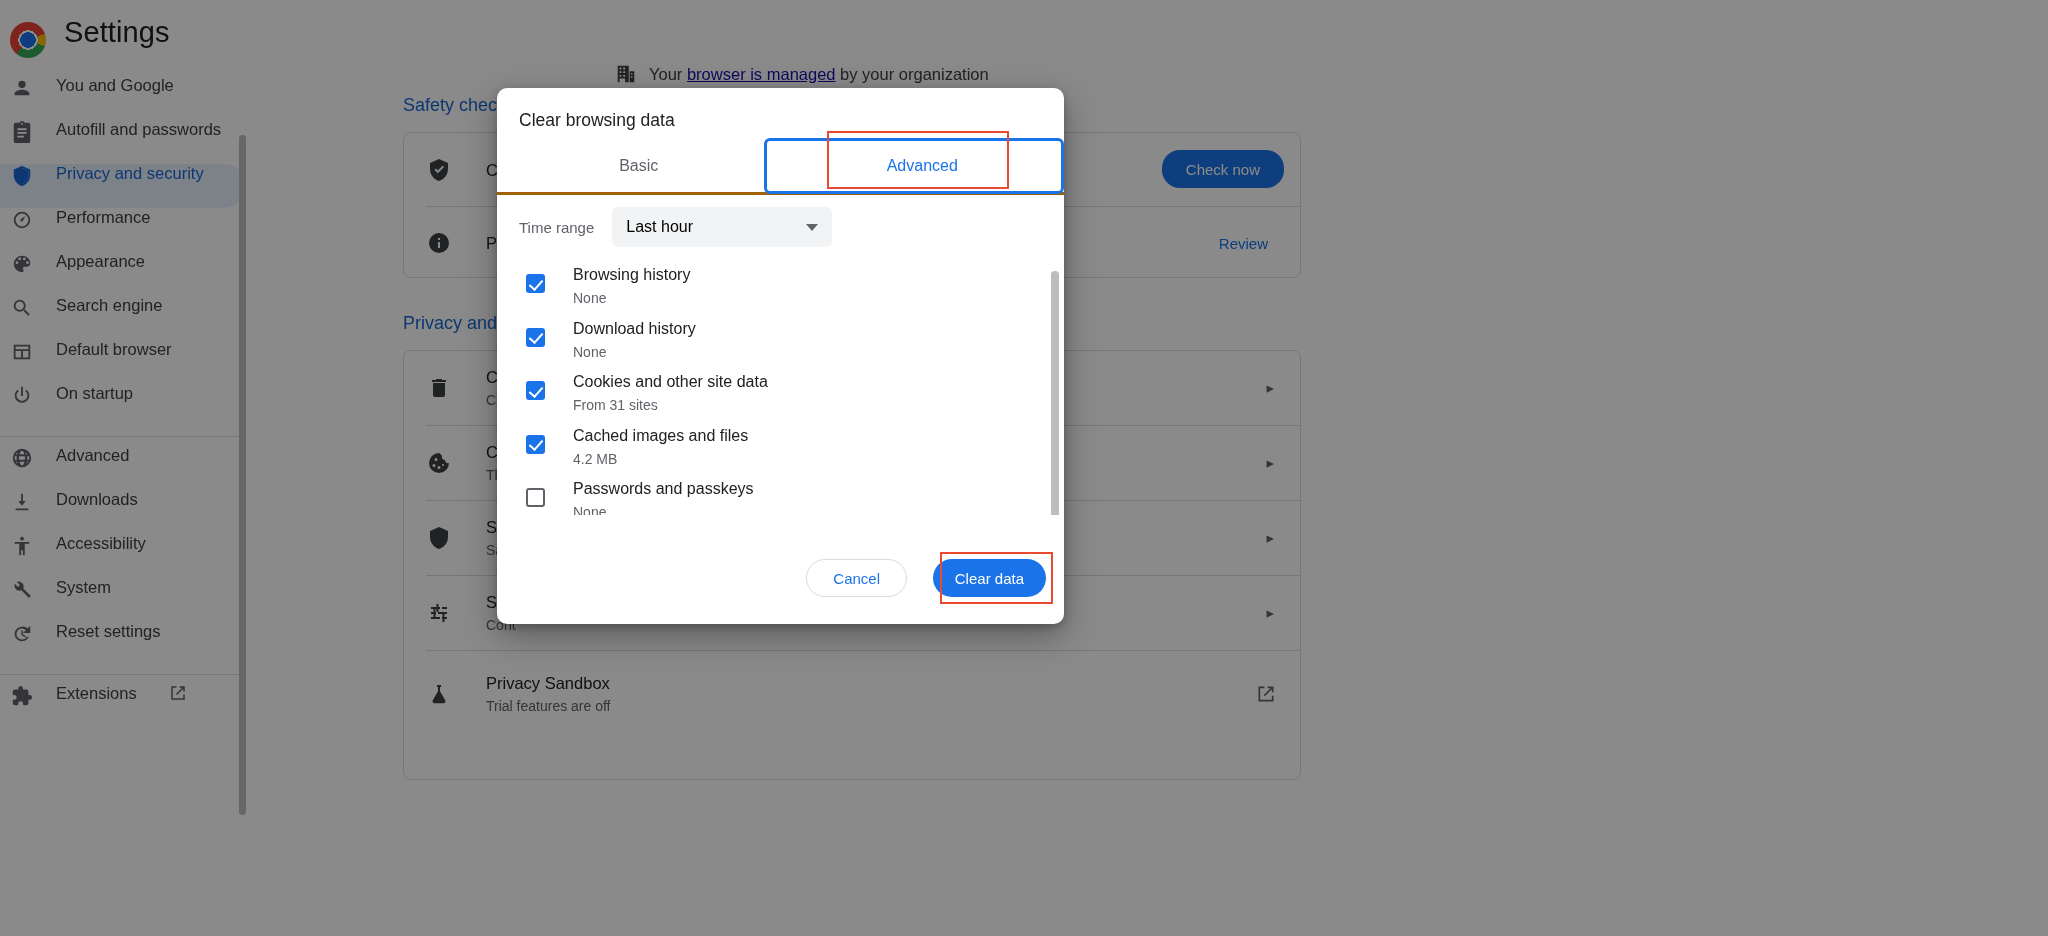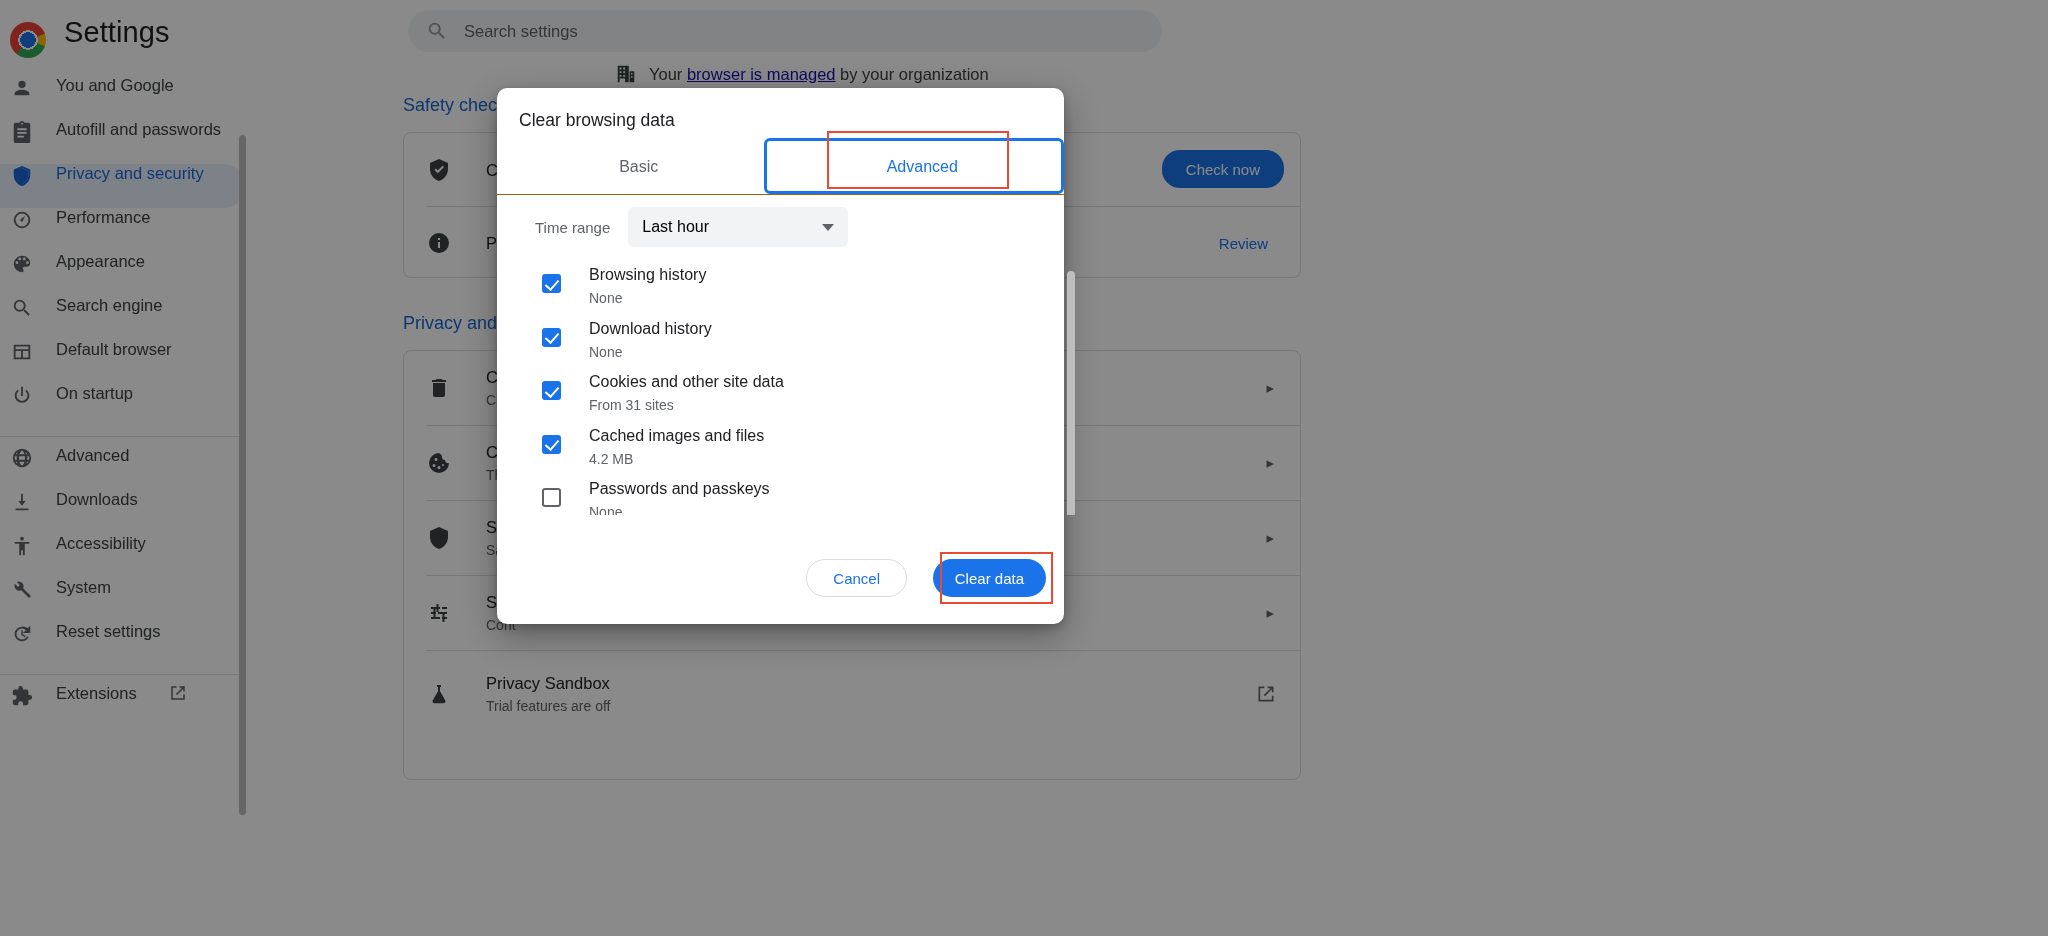--- a/index.html
+++ b/index.html
@@ -100,37 +100,37 @@
     position: absolute; left: 497px; top: 88px; width: 567px; height: 536px;
     background: #ffffff; border-radius: 10px;
     box-shadow: 0 12px 34px rgba(0,0,0,.32), 0 3px 9px rgba(0,0,0,.22);
     overflow: visible;
   }
   .dlg-title {
     position: absolute; left: 22px; top: 22px; font-size: 17.5px; color: #202124;
   }
   .tabstrip {
     position: absolute; left: 0; top: 51px; width: 567px; height: 56px;
-    border-bottom: 1px solid #a16207; display: flex;
+    border-bottom: 3px solid #a16207; display: flex;
   }
   .tab {
     flex: 1 1 50%; display: flex; align-items: center; justify-content: center;
     font-size: 16px; color: #5f6368; font-weight: 500; cursor: pointer; position: relative;
   }
   .tab.sel { color: #1a73e8; }
   .focus-ring {
     position: absolute; left: 267px; top: 50px; width: 300px; height: 56px;
     border: 3px solid #1a73e8; border-radius: 6px; pointer-events: none;
   }
   .hl-red-tab {
     position: absolute; left: 330px; top: 43px; width: 182px; height: 58px;
     border: 2.5px solid #ea4a32; pointer-events: none; z-index: 6;
   }
 
-  .dlg-body { position: absolute; left: 16px; top: 107px; width: 567px; height: 320px; overflow: hidden; }
+  .dlg-body { position: absolute; left: 0; top: 107px; width: 567px; height: 320px; overflow: hidden; }
   .timerow { position: absolute; left: 22px; top: 12px; display: flex; align-items: center; gap: 18px; }
   .timerow .tlabel { font-size: 15px; color: #5f6368; }
   .tselect {
     width: 220px; height: 40px; background: #f1f3f4; border: none; border-radius: 6px;
     display: flex; align-items: center; padding: 0 14px; position: relative; cursor: pointer;
   }
   .tselect .tval { font-size: 16px; color: #000000; text-align: right; }
   .tselect .caret {
     position: absolute; right: 14px; width: 0; height: 0;
     border-left: 6px solid transparent; border-right: 6px solid transparent;
@@ -179,28 +179,20 @@
 </head>
 <body>
 
 <div id="root">
 
   <div class="page">
 
     <div class="topbar">
       <div class="chrome-logo"></div>
       <div class="settings-title">Settings</div>
-      <div class="searchbar">
-        <span class="sicon">
-          <svg viewBox="0 0 24 24">
-              <path fill="#5f6368" d="M15.5 14h-.79l-.28-.27A6.47 6.47 0 0 0 16 9.5 6.5 6.5 0 1 0 9.5 16c1.61 0 3.09-.59 4.23-1.57l.27.28v.79l5 4.99L20.49 19zm-6 0A4.5 4.5 0 1 1 14 9.5 4.5 4.5 0 0 1 9.5 14"></path>
-            </svg>
-        </span>
-        <span class="sph">Search settings</span>
-      </div>
     </div>
 
     <div class="sidebar">
       <div class="snav">
 
         <div class="sitem">
           <span class="sico">
               <svg viewBox="0 0 24 24">
                 <path d="M12 12a4 4 0 1 0-4-4 4 4 0 0 0 4 4m0 2c-2.67 0-8 1.34-8 4v2h16v-2c0-2.66-5.33-4-8-4"></path>
               </svg>

